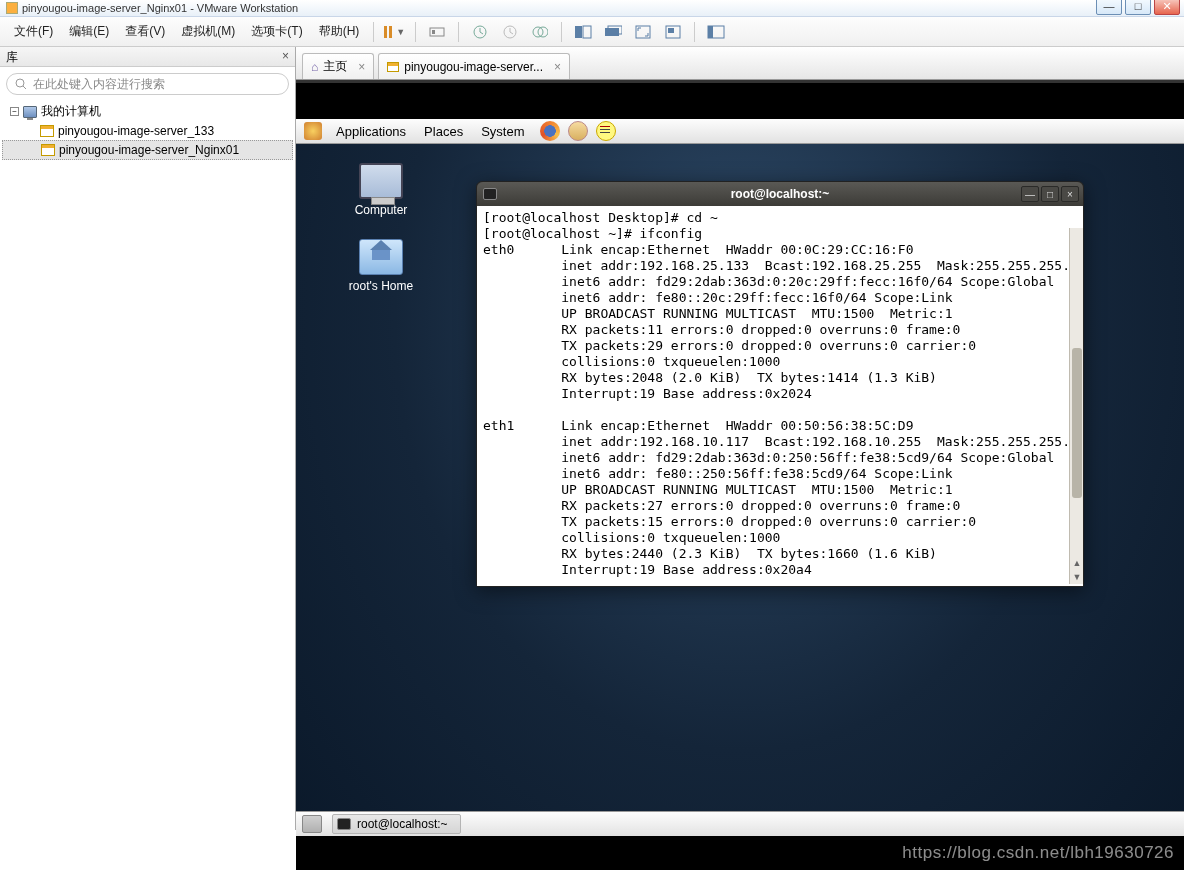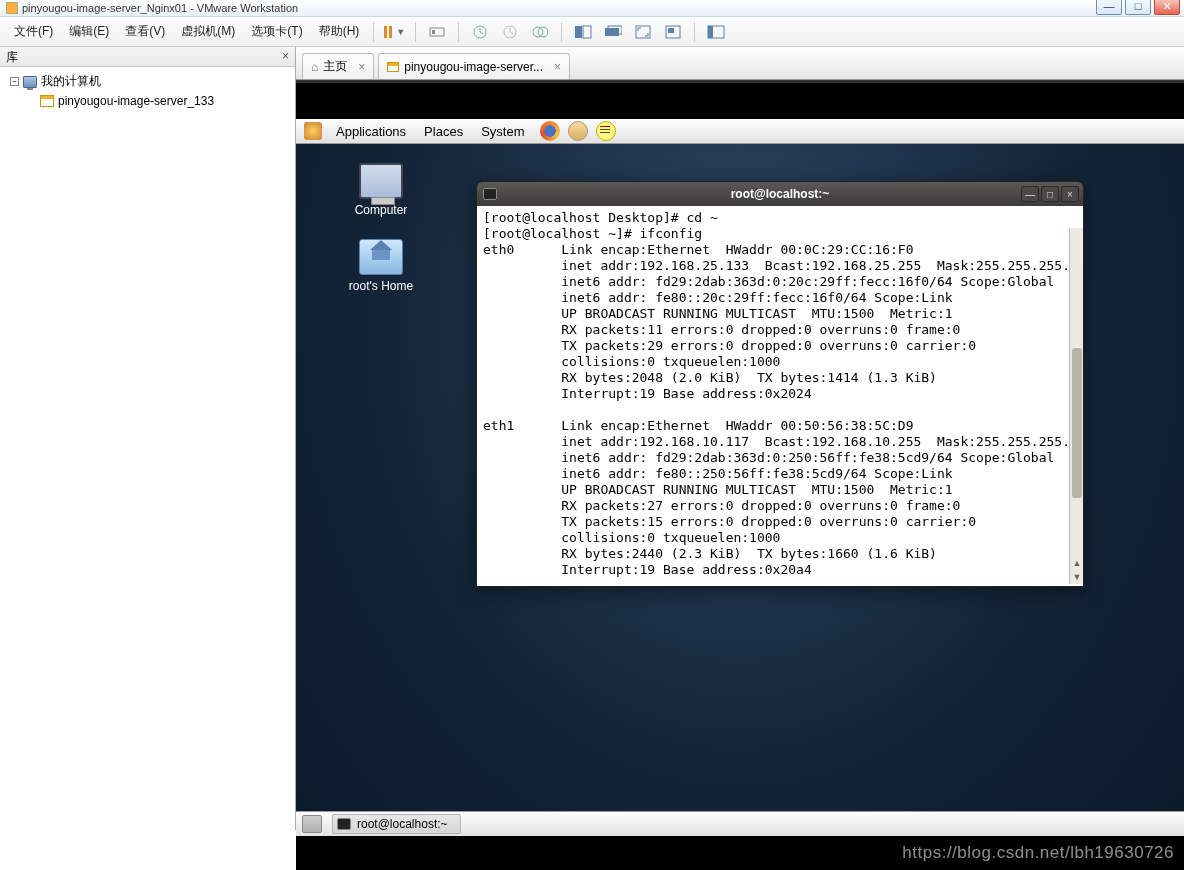--- a/index.html
+++ b/index.html
@@ -183,29 +183,40 @@
         <rect x="1" y="1" width="5" height="12" fill="#5b7fa6"></rect>
       </svg>
     </span>
 </div>
 
 <div class="library-panel">
   <div class="lib-header">
     <span>库</span>
     <span class="x">×</span>
   </div>
+  <div class="lib-search">
+    <svg width="12" height="12">
+        <circle cx="5" cy="5" r="4" fill="none" stroke="#999"></circle>
+        <line x1="8" y1="8" x2="11" y2="11" stroke="#999"></line>
+      </svg>
+    <span>在此处键入内容进行搜索</span>
+  </div>
   <div class="lib-tree">
     <div class="tree-row">
       <span class="exp-box">−</span>
       <span class="tree-icon icon-monitor"></span>
       <span>我的计算机</span>
     </div>
     <div class="tree-row tree-indent1">
       <span class="tree-icon icon-vm-y"></span>
       <span>pinyougou-image-server_133</span>
+    </div>
+    <div class="tree-row tree-indent1 selected">
+      <span class="tree-icon icon-vm-y"></span>
+      <span>pinyougou-image-server_Nginx01</span>
     </div>
   </div>
 </div>
 
 <div class="main-area">
 
   <div class="tab-strip">
     <div class="tab">
       <span class="home-ic">⌂</span>
       <span>主页</span>

